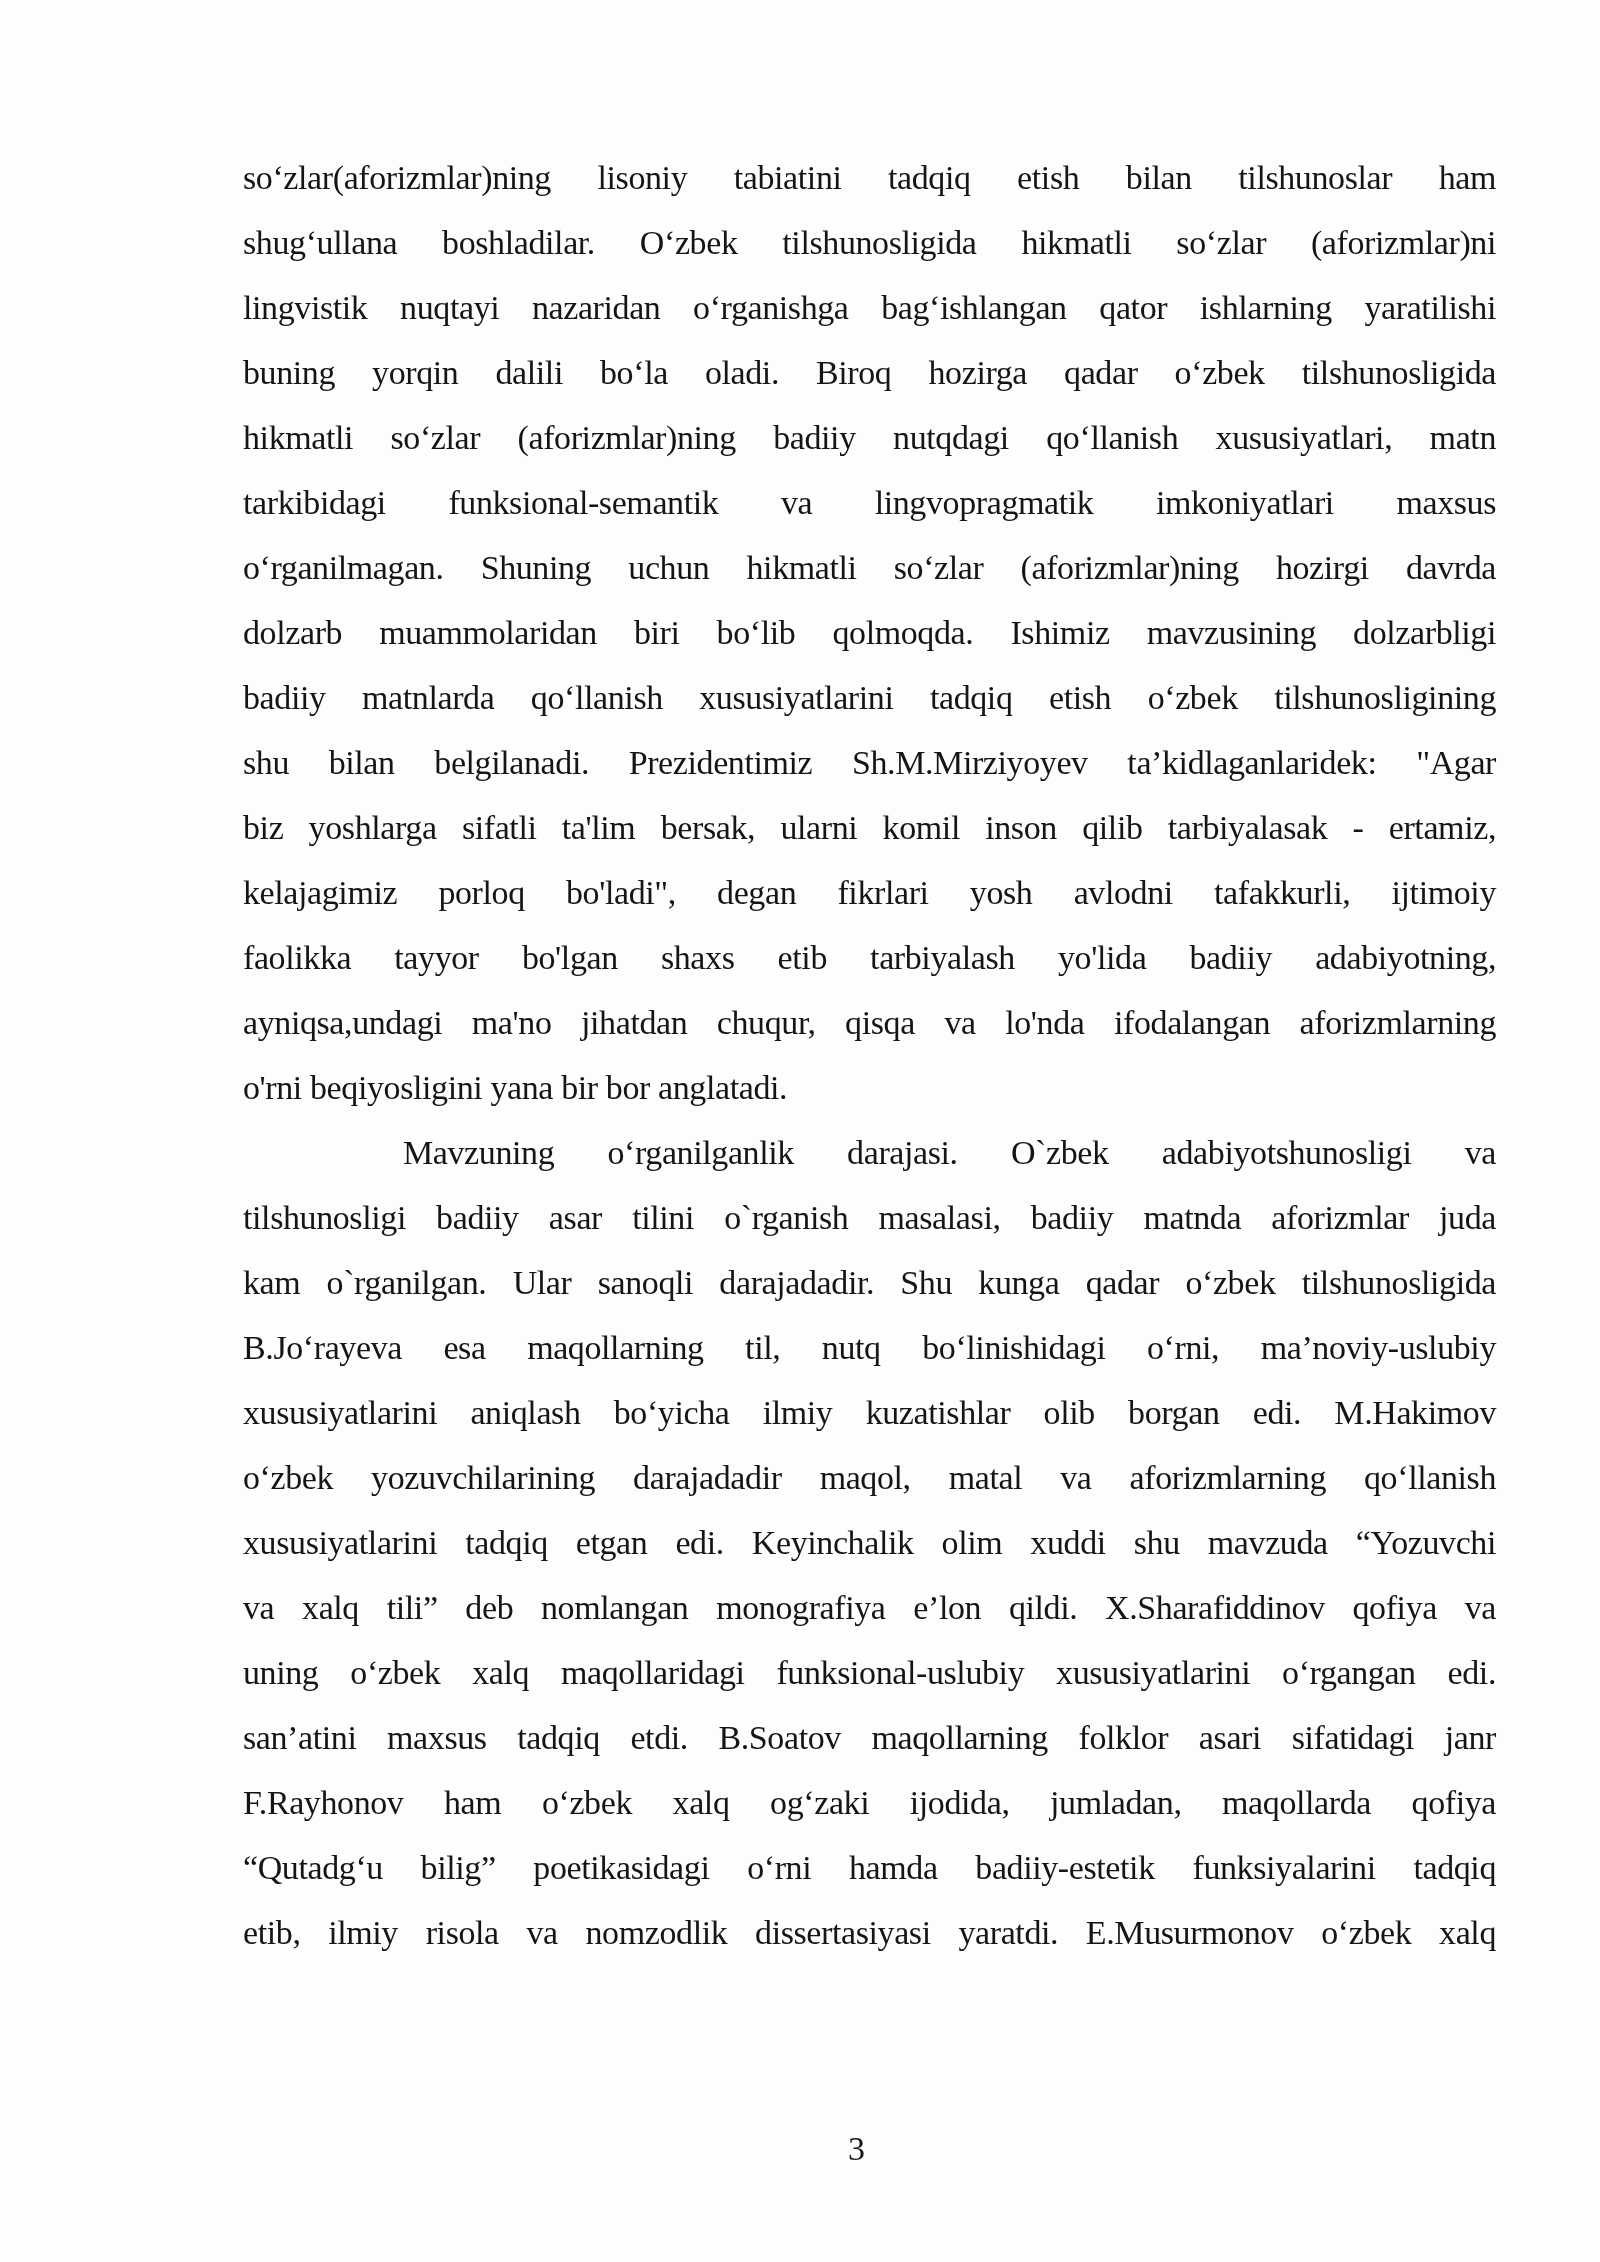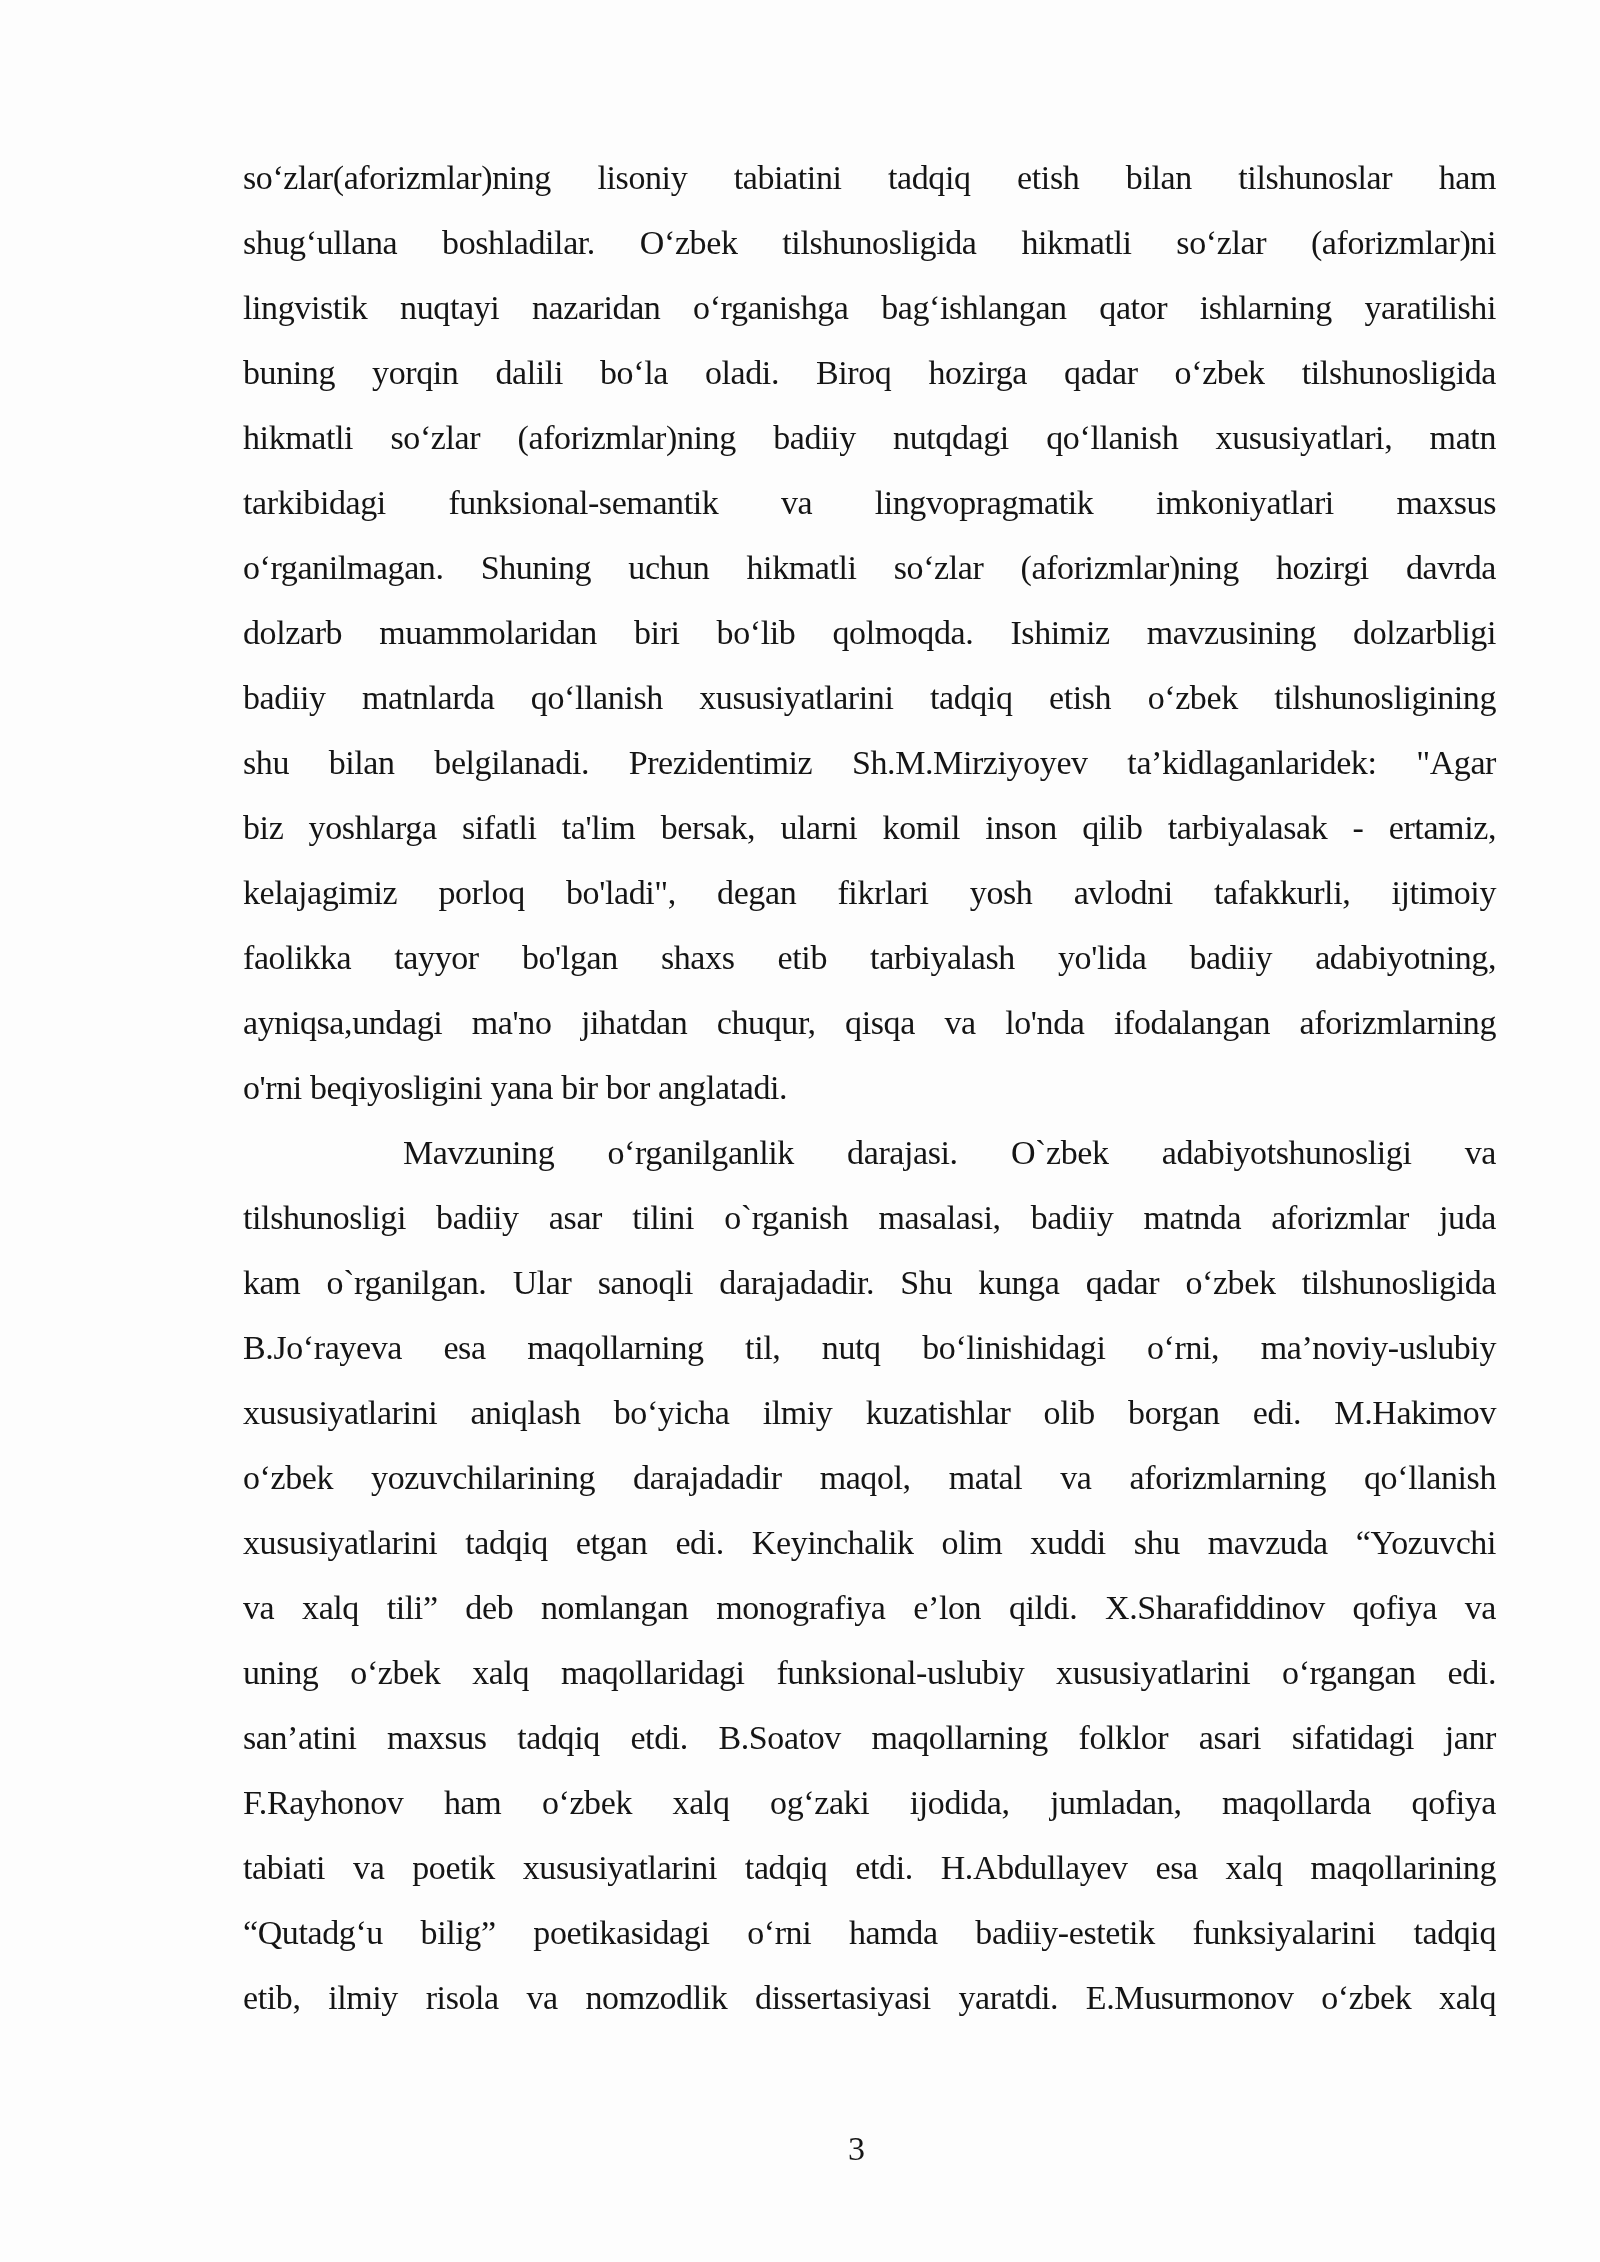--- a/index.html
+++ b/index.html
@@ -73,21 +73,20 @@
       <div class="line">tilshunosligi badiiy asar tilini o`rganish masalasi, badiiy matnda aforizmlar juda</div>
       <div class="line">kam o`rganilgan. Ular sanoqli darajadadir. Shu kunga qadar o‘zbek tilshunosligida</div>
       <div class="line">B.Jo‘rayeva esa  maqollarning  til, nutq bo‘linishidagi o‘rni, ma’noviy-uslubiy</div>
       <div class="line">xususiyatlarini aniqlash bo‘yicha ilmiy kuzatishlar olib borgan edi. M.Hakimov</div>
       <div class="line">o‘zbek yozuvchilarining darajadadir maqol, matal va aforizmlarning qo‘llanish</div>
       <div class="line">xususiyatlarini tadqiq etgan edi. Keyinchalik olim xuddi shu mavzuda “Yozuvchi</div>
       <div class="line">va xalq tili” deb nomlangan monografiya e’lon qildi. X.Sharafiddinov qofiya va</div>
       <div class="line">uning o‘zbek xalq maqollaridagi funksional-uslubiy xususiyatlarini o‘rgangan edi.</div>
       <div class="line">san’atini maxsus tadqiq etdi. B.Soatov maqollarning folklor asari sifatidagi janr</div>
       <div class="line">F.Rayhonov ham o‘zbek xalq og‘zaki ijodida, jumladan, maqollarda qofiya</div>
-      <div class="line">tabiati va poetik xususiyatlarini tadqiq etdi. H.Abdullayev esa xalq maqollarining</div>
       <div class="line">“Qutadg‘u bilig” poetikasidagi o‘rni hamda badiiy-estetik funksiyalarini tadqiq</div>
       <div class="line">etib, ilmiy risola va nomzodlik dissertasiyasi yaratdi. E.Musurmonov o‘zbek xalq</div>
     </div>
 
   </div>
 
   <div class="page-number">3</div>
 </div>
 
 </body></html>

